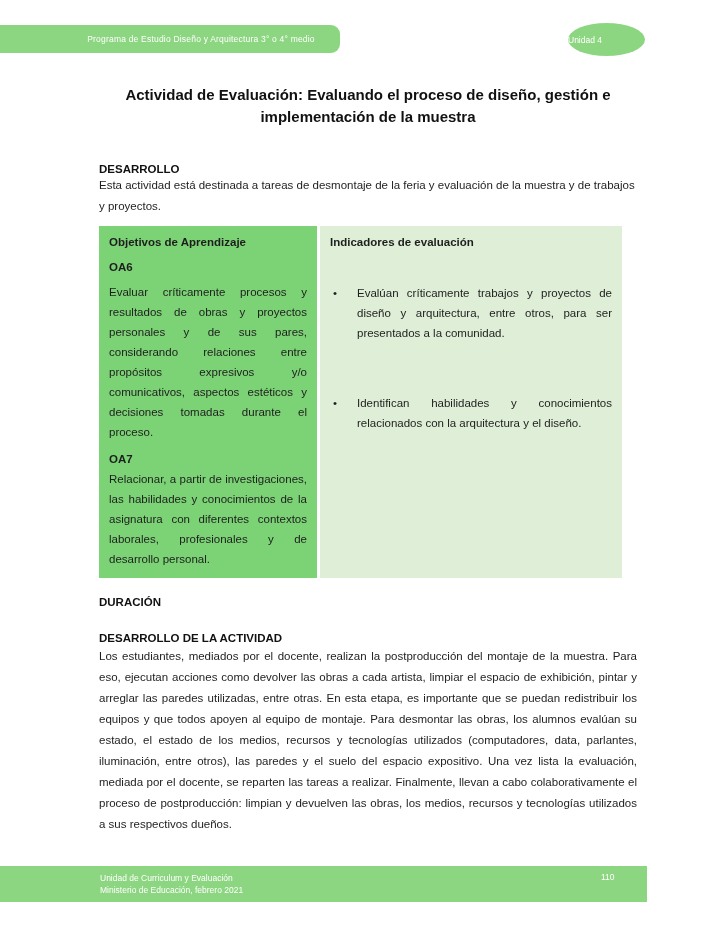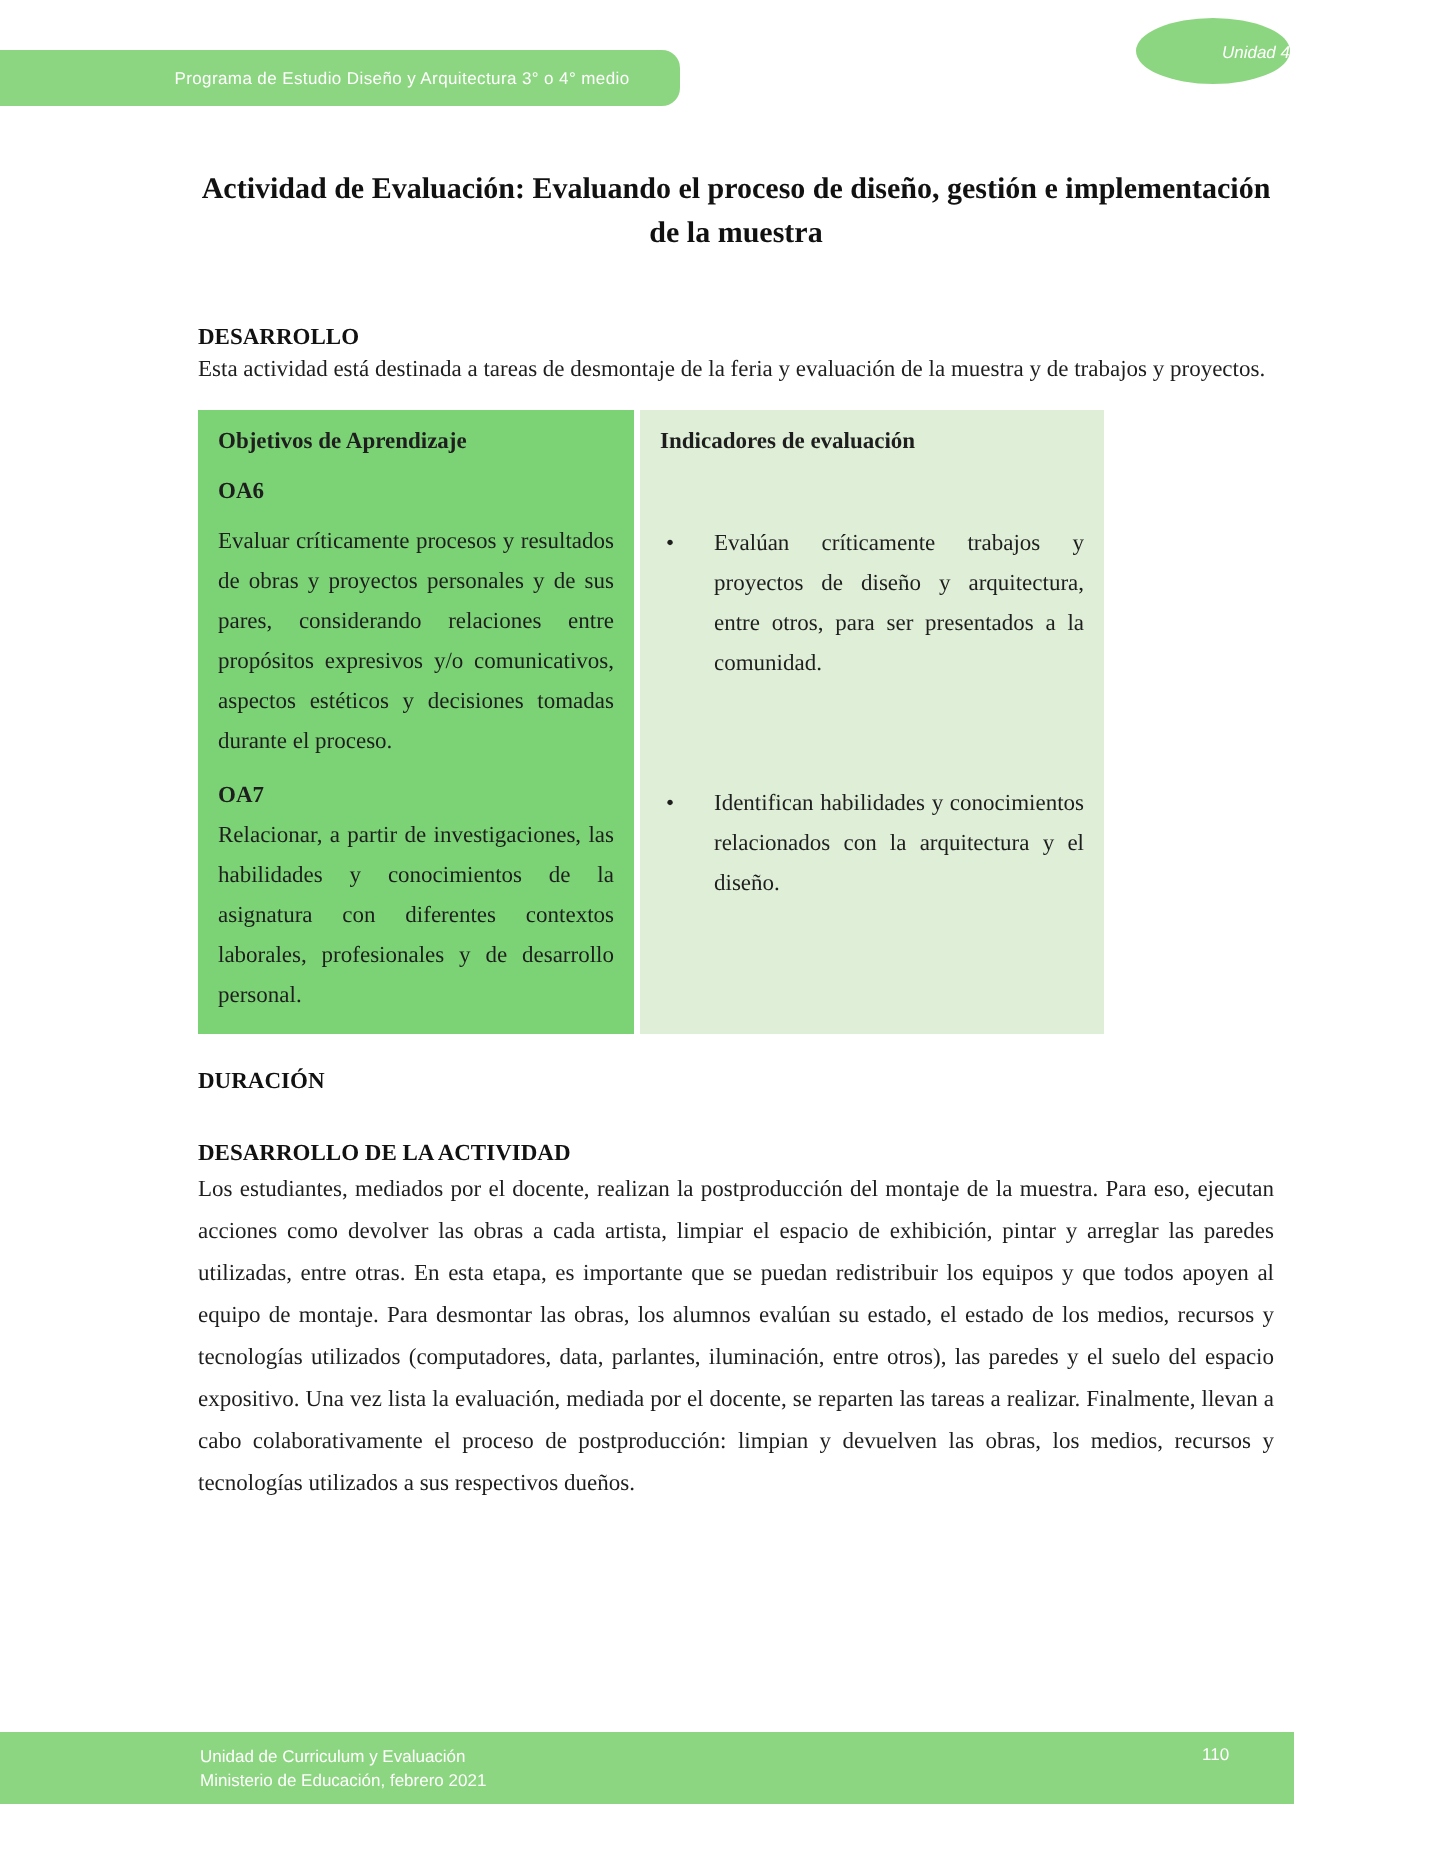--- a/index.html
+++ b/index.html
@@ -12,41 +12,41 @@
   
   .header-bar {
     position:absolute; left:0; top:25px; width:340px; height:28px;
     background:#8DD681; border-radius:0 9px 9px 0;
     display:flex; align-items:center; justify-content:center;
   }
   .header-bar .badge-text {
     color:#ffffff; font-size:8.5px; letter-spacing:.2px; padding-left:62px; white-space:nowrap;
   }
   .unit-badge {
-    position:absolute; left:568px; top:9px; width:77px; height:33px;
+    position:absolute; left:568px; top:23px; width:77px; height:33px;
     background:#8DD681; border-radius:50%;
-    display:flex; align-items:center; justify-content:flex-end;
-    color:#ffffff; font-size:8.5px;font-style:italic;
+    display:flex; align-items:center; justify-content:flex-start;
+    color:#ffffff; font-size:8.5px;
   }
 
   
-  .content { position:absolute; left:99px; top:84px; width:538px;font-family:Liberation Serif, serif; }
+  .content { position:absolute; left:99px; top:84px; width:538px; }
   .title {
     font-size:15px; font-weight:bold; line-height:22px; text-align:center;
     color:#111111; margin:0 auto; max-width:560px;
   }
   .sec-heading { font-size:11.5px; font-weight:bold; color:#111111; }
   .proposito-heading { margin-top:35px; }
   .body-text { font-size:11.5px; line-height:21px; }
 
   
   .oa-table { display:flex; gap:3px; margin-top:9px; align-items:stretch; }
   .cell { font-size:11.5px; line-height:20px; padding:6px 10px 9px 10px; }
   .cell-left  { width:218px; background:#7CD376; }
-  .cell-right { width:232px; background:#DFEED6; }
+  .cell-right { width:302px; background:#DFEED6; }
   .cell-heading { font-weight:bold; }
   .oa-code { font-weight:bold; margin-top:5px; }
   .oa-code.second { margin-top:7px; }
   .cell-text { margin-top:5px; text-align:justify; }
   .cell-text.tight { margin-top:0; }
   .bullet-item { display:flex; margin-top:31px; }
   .bullet-item.second { margin-top:50px; }
   .bullet-glyph { flex:none; width:27px; padding-left:3px; }
   .bullet-item p { flex:1; text-align:justify; }
 

